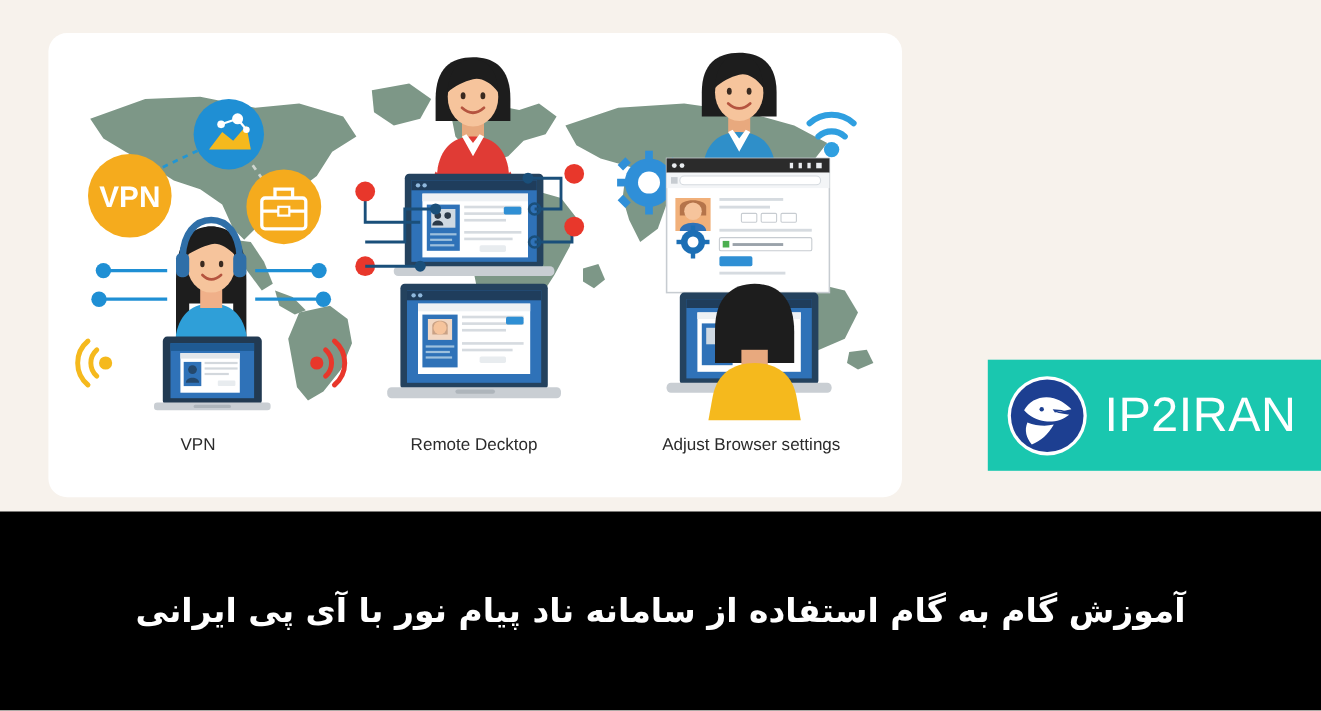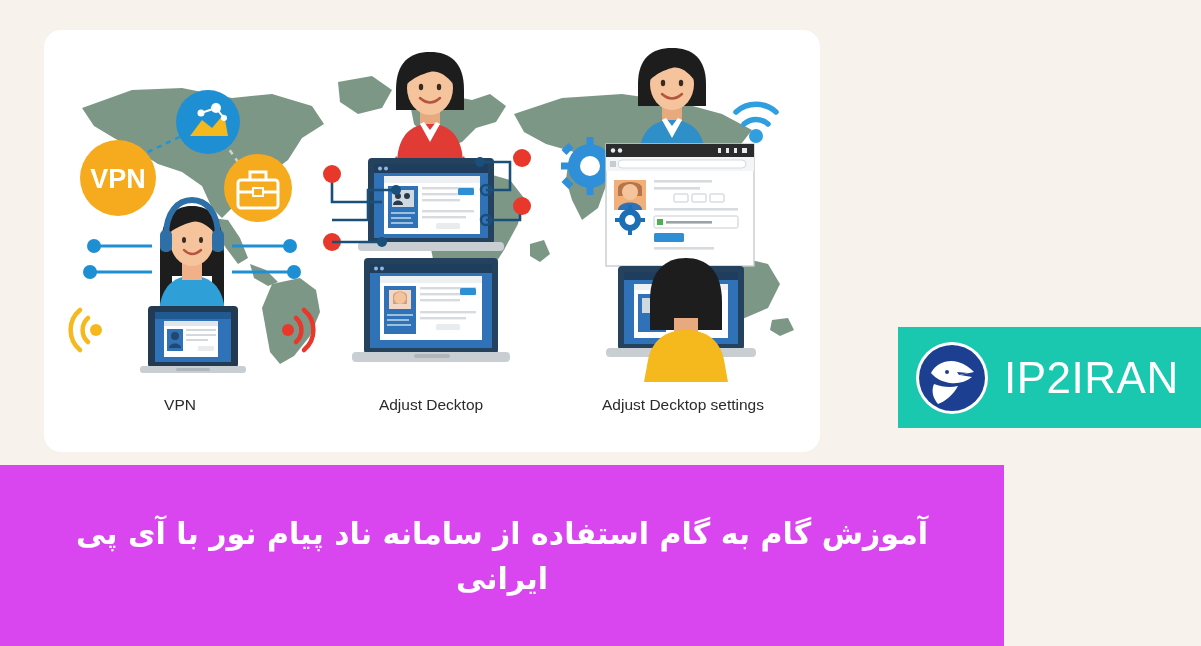--- a/index.html
+++ b/index.html
@@ -46,22 +46,22 @@
   .logotext{
     margin-left:16px;color:#ffffff;
     font-size:44px;letter-spacing:0.5px;
     font-family:"Liberation Sans","DejaVu Sans",sans-serif;
     font-weight:400;
     line-height:1;
   }
 
   
   .banner{
-    position:absolute;left:0;top:465px;width:1004px;height:181px;
-    background:#d946ef;
+    position:absolute;left:0;top:465px;width:1201px;height:181px;
+    background:#000000;
   }
   .bannertext{
     position:absolute;left:0;right:0;top:50%;transform:translateY(-50%);
     text-align:center;color:#ffffff;
     font-size:30px;font-weight:bold;
     direction:rtl;unicode-bidi:bidi-override;
     font-family:"DejaVu Sans","Liberation Sans",sans-serif;
     padding:0 30px;line-height:1.5;
   }
 </style>
@@ -392,22 +392,22 @@
 
       <g>
         <path d="M94 270 C94 240 110 228 130 228 C150 228 166 240 166 272 L166 300 L94 300 Z" fill="#1d1d1d"></path>
         <rect x="118" y="288" width="24" height="20" fill="#e8a97e"></rect>
         <path d="M92 330 C96 310 110 300 130 300 C150 300 164 310 168 330 L172 352 L88 352 Z" fill="#f5b91d"></path>
       </g>
     </svg>
 
     <div class="captions">
       <div class="caption cap0">VPN</div>
-      <div class="caption cap1">Adjust Decktop</div>
-      <div class="caption cap2">Adjust Decktop settings</div>
+      <div class="caption cap1">Remote Decktop</div>
+      <div class="caption cap2">Adjust Browser settings</div>
     </div>
   </div>
 
   <div class="logobox">
     <div class="logomark">
       <svg width="72" height="72" viewBox="0 0 72 72">
         <circle cx="36" cy="36" r="33" fill="#1d3f91"></circle>
         <path d="M15 31 C20 21 32 17 42 20 C49 22 54 26 58 30 L44 33 L56 35 C50 40 42 42 34 41 C27 40 20 37 15 31 Z" fill="#ffffff"></path>
         <path d="M41 30 L52 31 L43 33 Z" fill="#1d3f91"></path>
         <circle cx="31" cy="30" r="2" fill="#1d3f91"></circle>

